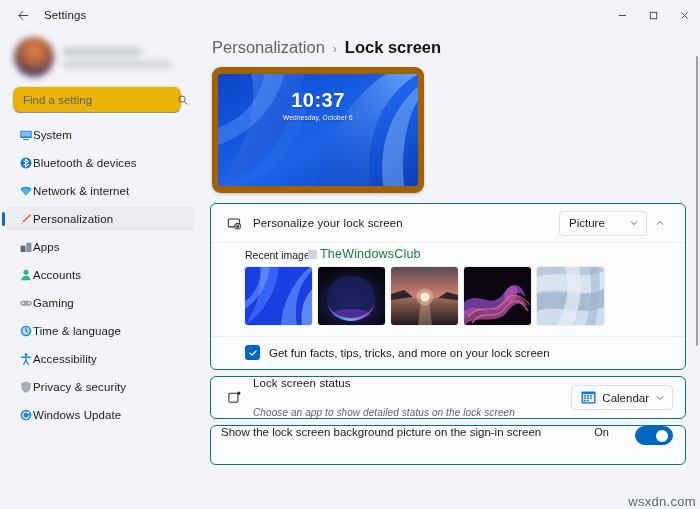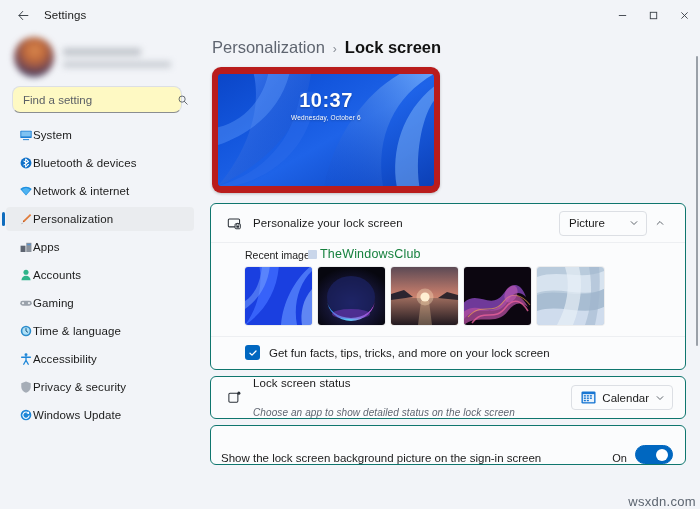--- a/index.html
+++ b/index.html
@@ -29,21 +29,21 @@
   .account { display: flex; align-items: center; gap: 9px; padding: 6px 0 8px 14px; height: 56px; }
   .avatar { width: 40px; height: 40px; border-radius: 50%; position: relative; overflow: hidden;
     background: radial-gradient(circle at 52% 34%, #d8884f 0%, #c06a3c 30%, #7b4a52 58%, #3c3f63 80%, #31406e 100%);
     filter: blur(3.1px); }
   .acct-lines { display: flex; flex-direction: column; gap: 5px; filter: blur(3px); padding-top: 2px; }
   .acct-line1 { width: 78px; height: 8px; background: #c3c7cd; border-radius: 2px; }
   .acct-line2 { width: 108px; height: 7px; background: #ccd0d6; border-radius: 2px; }
   .acct-hidden { position: absolute; left: -9999px; }
 
   .searchwrap { padding: 0 12px 10px 12px; }
-  .searchbox { height: 27px; background: #fef9c3; border: 1px solid #dcdfe4; border-bottom: 1px solid #8a8d91;
+  .searchbox { height: 27px; background: #eab308; border: 1px solid #dcdfe4; border-bottom: 1px solid #8a8d91;
     border-radius: 8px; display: flex; align-items: center; padding: 0 8px 0 10px; }
   .searchbox input { flex: 1; border: 0; outline: 0; background: transparent; font-family: "Liberation Sans", sans-serif;
     font-size: 11.5px; color: #1b1b1b; }
   .searchbox input::placeholder { color: #5c6066; }
   .mag { width: 12px; height: 12px; flex: 0 0 12px; }
 
   .navlist { flex: 1; overflow: hidden; padding-left: 6px; }
   .navitem { position: relative; height: 24px; display: flex; align-items: center; 
     padding-left: 12px; margin: 0 0 4px 0; border-radius: 4px; }
   .navitem.active { background: #eaecef; }
@@ -54,21 +54,21 @@
   .navlabel { font-size: 11.5px; color: #1b1b1b; white-space: nowrap; letter-spacing: .1px; }
 
   
   .main { flex: 1; min-width: 0; position: relative; background: #f2f4f8; padding: 0 14px 0 10px; overflow: hidden; }
   .crumb { display: flex; align-items: baseline; gap: 8px; padding: 8px 0 10px 2px; }
   .crumb-parent { font-size: 16.5px; color: #5f6570; }
   .crumb-sep { font-size: 12px; color: #8a8f98; }
   .crumb-current { font-size: 16.5px; font-weight: bold; color: #121212; }
 
   
-  .preview { width: 228px; height: 126px; border-radius: 9px; background: #b91c1c; padding: 7px 6px;
+  .preview { width: 212px; height: 126px; border-radius: 9px; background: #a16207; padding: 7px 6px;
     box-shadow: 0 1px 3px rgba(0,0,0,.22); margin: 0 0 10px 2px; }
   .preview-inner { width: 100%; height: 100%; border-radius: 3px; overflow: hidden; position: relative;
     background: linear-gradient(150deg,#0b46c8 0%, #1356dd 30%, #1e63e8 55%, #1350cf 80%, #0c3fb5 100%); }
   .bloom { position: absolute; inset: 0; overflow: hidden; }
   .bloom svg { position: absolute; inset: 0; width: 100%; height: 100%; }
   .clock { position: absolute; top: 16px; left: 0; right: 0; text-align: center; color: #fff; }
   .clock-time { font-size: 20px; font-weight: bold; letter-spacing: .5px; line-height: 1; text-shadow: 0 1px 2px rgba(0,0,0,.3); }
   .clock-date { font-size: 6.5px; margin-top: 4px; letter-spacing: .2px; text-shadow: 0 1px 2px rgba(0,0,0,.3); }
 
   
@@ -100,21 +100,21 @@
   .thumb { width: 67px; height: 58px; border-radius: 3px; overflow: hidden; position: relative; box-shadow: 0 0 0 1px rgba(0,0,0,.06); }
   .thumb svg { width: 100%; height: 100%; display: block; }
 
   
   .cbrow { display: flex; align-items: center; gap: 9px; padding: 8px 12px 9px 34px; border-top: 1px solid #edeff2; }
   .cbox { width: 15px; height: 15px; flex: 0 0 15px; border-radius: 3px; background: #0067c0; display: flex; align-items: center; justify-content: center; }
   .cbox svg { width: 10px; height: 10px; }
   .cblabel { font-size: 11.5px; color: #1b1b1b; }
 
   
-  .toggle-row { display: flex; align-items: flex-end; padding: 0 12px 0 10px; min-height: 38px; }
+  .toggle-row { display: flex; align-items: flex-start; padding: 0 12px 0 10px; min-height: 38px; gap: 18px; }
   .toggle-label { flex: 1; font-size: 11.5px; color: #1b1b1b; }
   .toggle-state { font-size: 11px; color: #1b1b1b; margin-right: 8px; }
   .switch { width: 38px; height: 19px; border-radius: 10px; background: #0067c0; position: relative; border: 1px solid #0067c0; }
   .knob { position: absolute; top: 3px; right: 4px; width: 12px; height: 12px; border-radius: 50%; background: #fff; }
 
   
   .scrollbar { position: absolute; right: 2px; top: 26px; width: 2px; height: 290px; background: #9aa0a8; border-radius: 2px; }
 
   .wm-twc { position: absolute; left: 308px; top: 247px; font-size: 12.5px; color: #15803d; letter-spacing: .2px; pointer-events: none; }
   .wm-twc .twc-ico { display: inline-block; width: 9px; height: 9px; background: #c9d6ea; border-radius: 1px; margin-right: 3px; vertical-align: -1px; }

